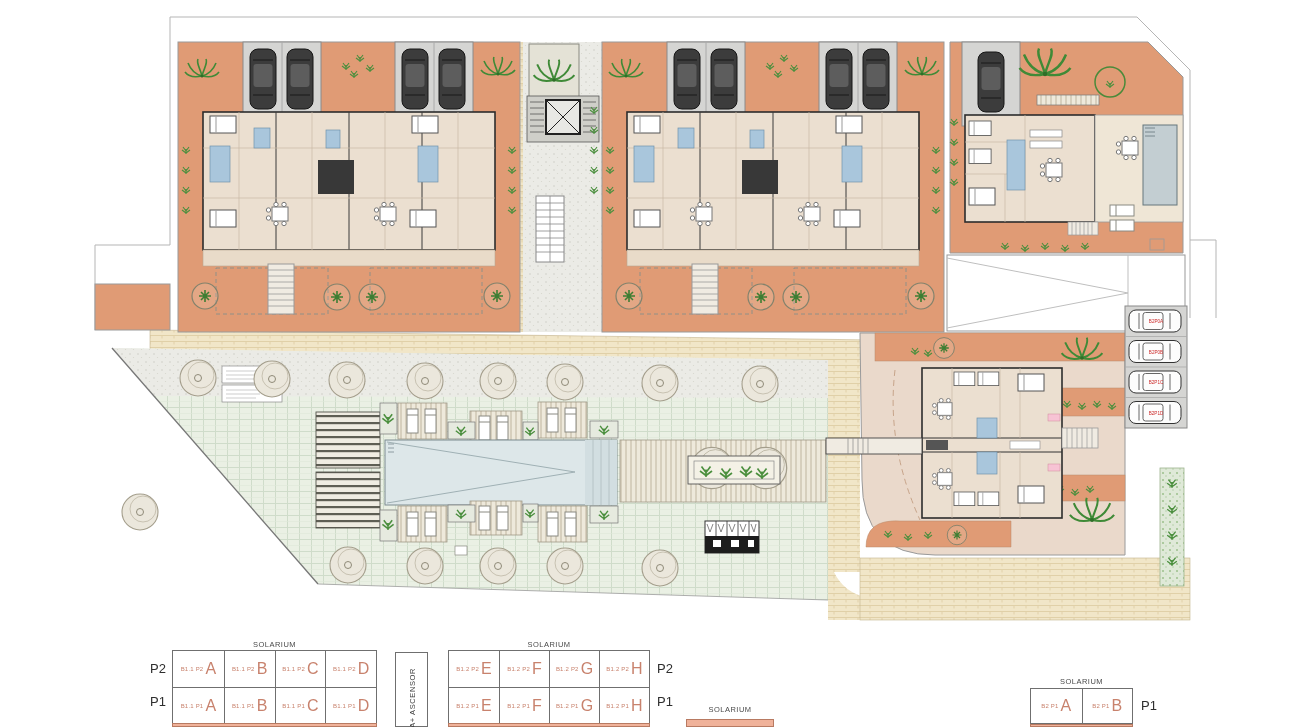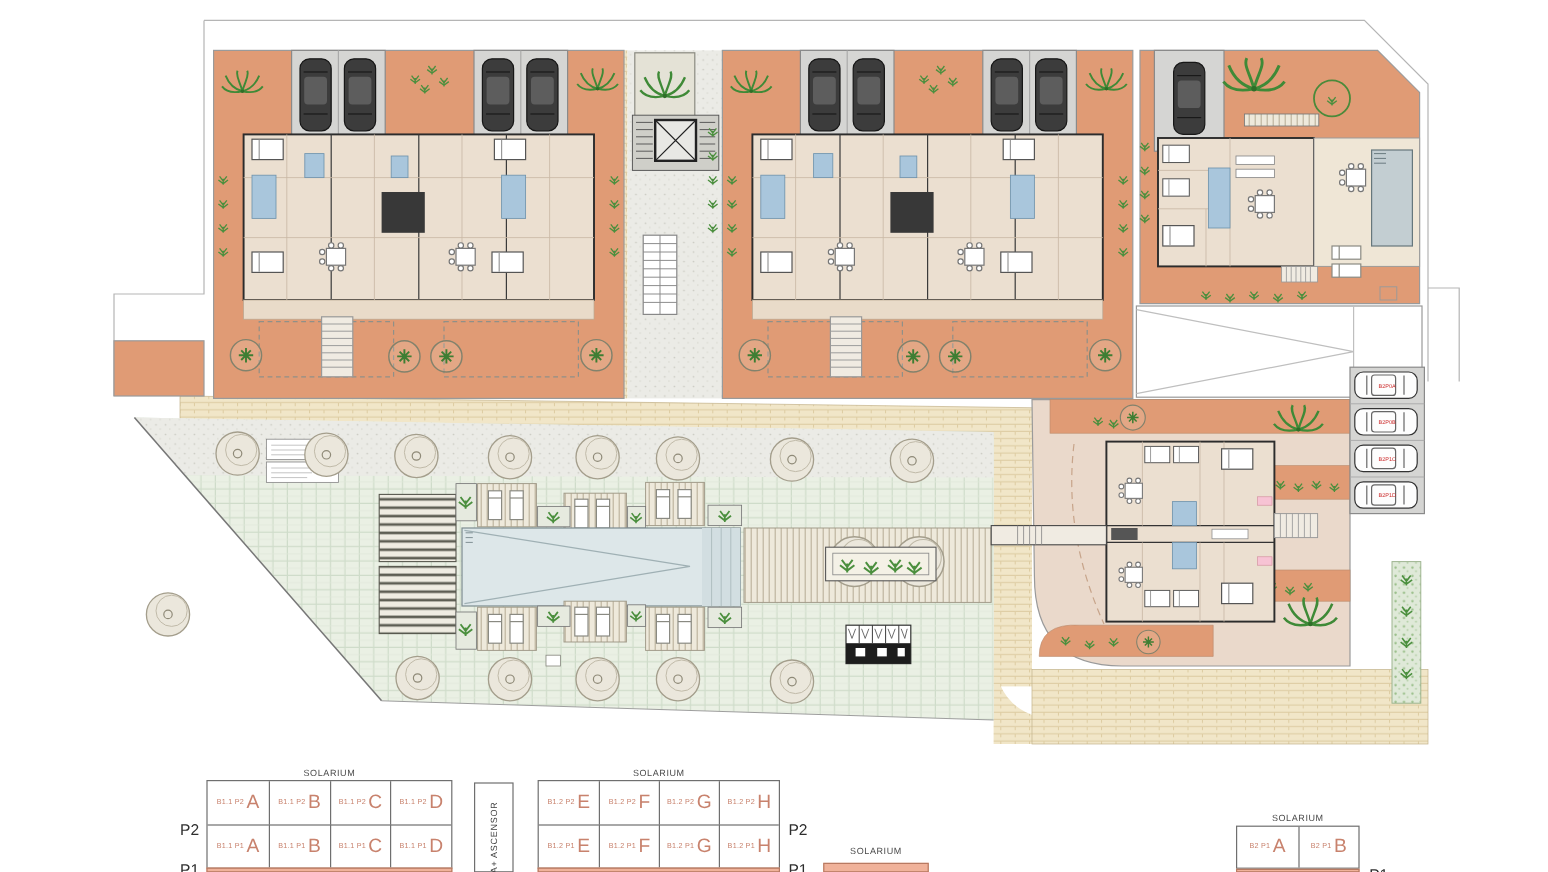--- a/index.html
+++ b/index.html
@@ -1,21 +1,21 @@
 <!DOCTYPE html>
 <html><head>
 <meta charset="utf-8">
 <style>
   html,body{margin:0;padding:0;background:#fff;}
   #canvas{position:relative;width:1290px;height:727px;overflow:hidden;background:#fff;
           font-family:"Liberation Sans",sans-serif;}
   svg{position:absolute;left:0;top:0;}
   
   .sol{position:absolute;font-size:7.5px;color:#4a4a4a;text-align:center;letter-spacing:.5px;}
-  .lvl{position:absolute;font-size:13px;color:#2e2e2e;margin-top:23px;}
+  .lvl{position:absolute;font-size:13px;color:#2e2e2e;}
   .ltable{position:absolute;display:grid;background:#fff;border:1px solid #6f6f6f;box-sizing:border-box;}
   .ltable .cell{border-left:1px solid #6f6f6f;display:flex;align-items:center;justify-content:center;gap:2px;box-sizing:border-box;}
   .ltable .cell.c0{border-left:none;}
   .ltable .cell.r1{border-top:1px solid #6f6f6f;}
   .code{font-size:6px;color:#c8826d;letter-spacing:.2px;}
   .unit{font-size:16px;color:#c8826d;font-weight:400;}
   .salmon{position:absolute;background:#f0b29a;border:1px solid #b87a62;box-sizing:border-box;}
   .stairsbox{position:absolute;border:1px solid #6f6f6f;background:#fff;box-sizing:border-box;overflow:visible;}
   .stairsbox span{position:absolute;left:50%;top:4px;transform:translateX(-50%);
        writing-mode:vertical-rl;text-orientation:mixed;transform:translateX(-50%) rotate(180deg);

